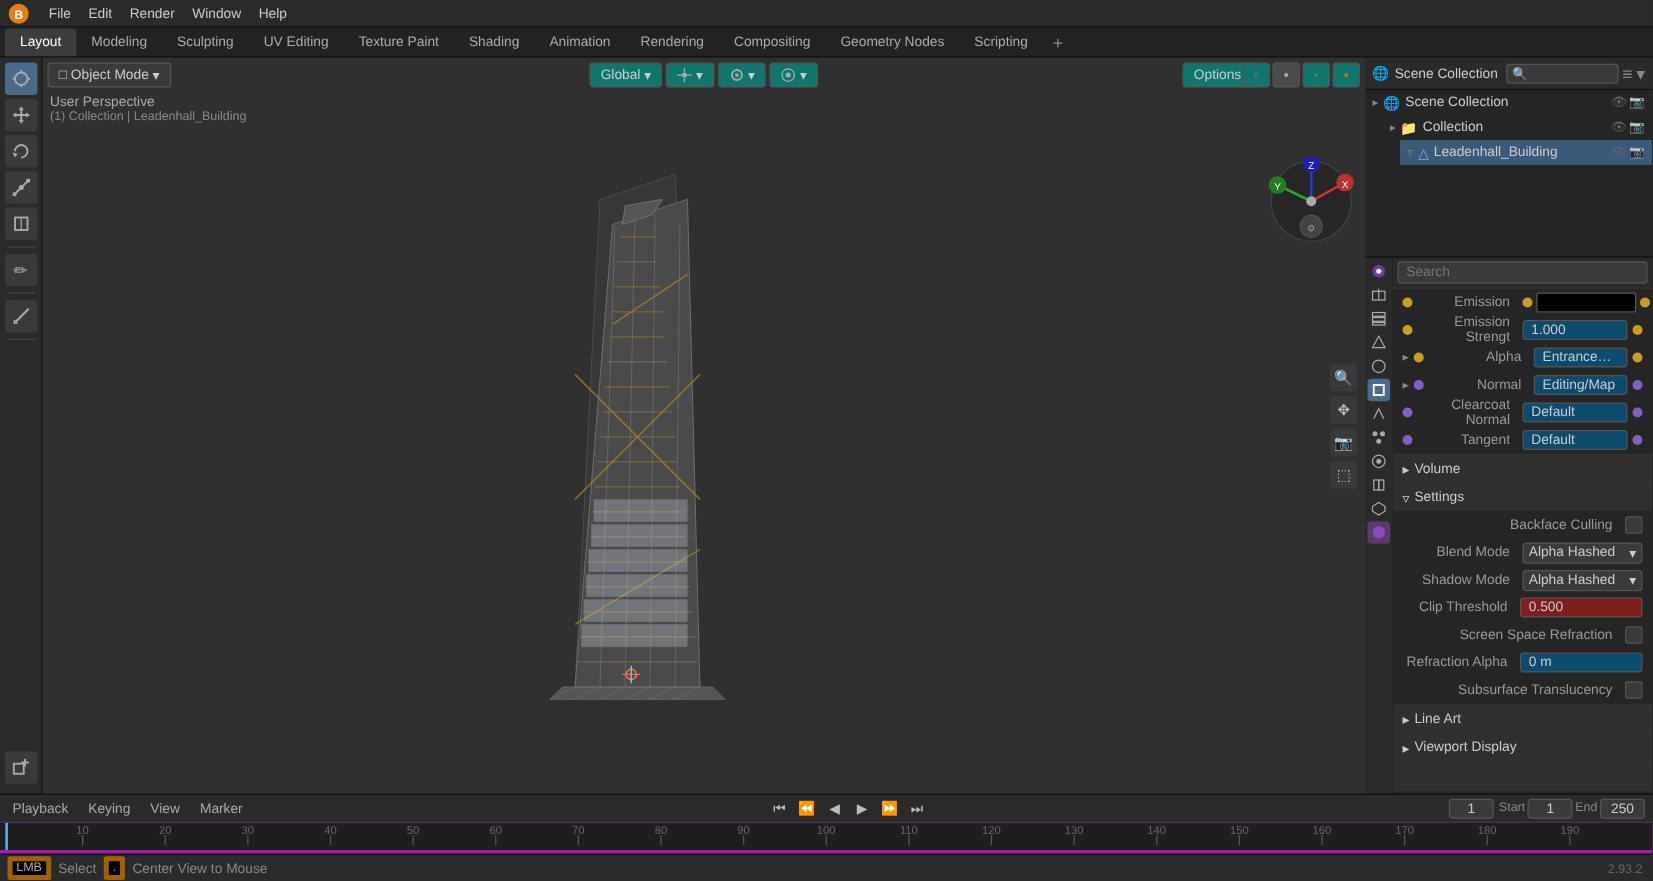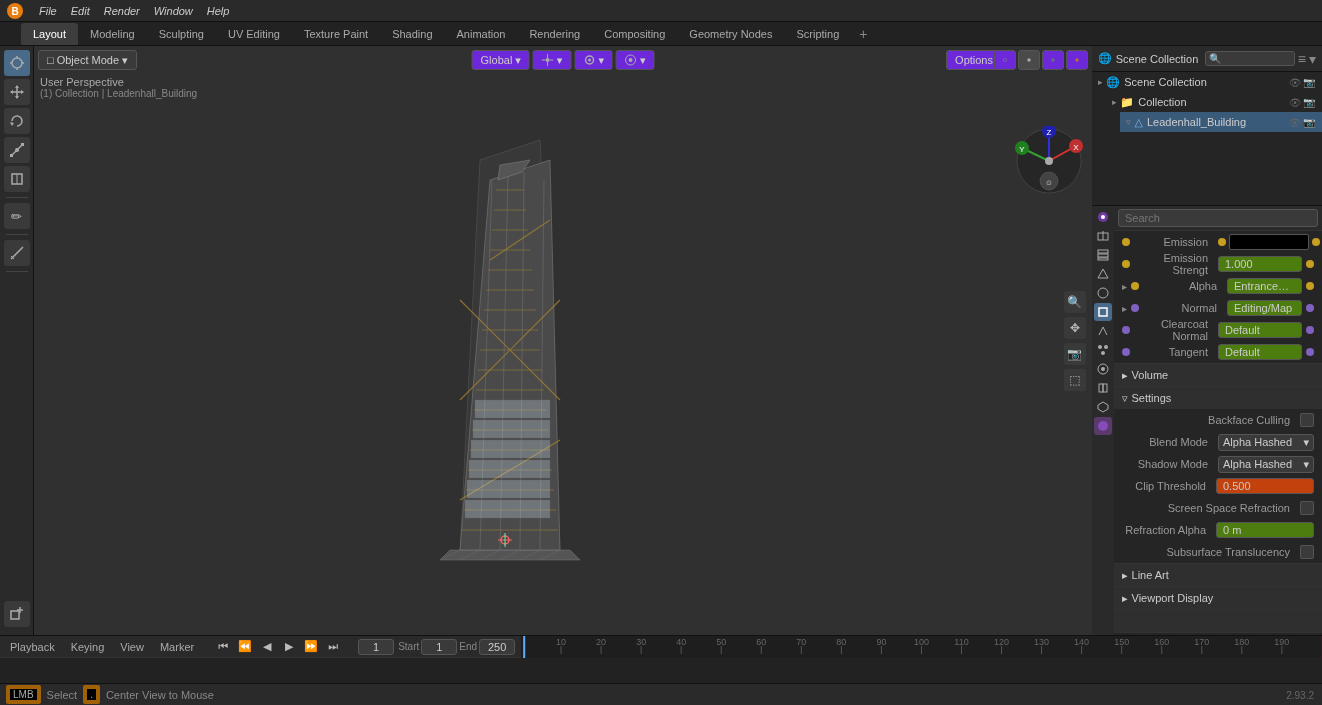--- a/index.html
+++ b/index.html
@@ -31,21 +31,20 @@
       margin-right: 8px;
     }
     .menu-item {
       padding: 0 7px;
       height: 22px;
       display: flex;
       align-items: center;
       color: #ccc;
       cursor: pointer;
       font-size: 11px;
-      font-style: italic;
     }
 
     
     .workspace-tabs {
       background: #222;
       height: 24px;
       display: flex;
       align-items: center;
       border-bottom: 1px solid #111;
       flex-shrink: 0;
@@ -57,21 +56,20 @@
       display: flex;
       align-items: center;
       color: #aaa;
       cursor: pointer;
       font-size: 11px;
       border-radius: 3px 3px 0 0;
     }
     .ws-tab.active {
       background: #3d3d3d;
       color: #fff;
-      margin-left: 17px;
     }
     .ws-tab-add {
       padding: 0 8px;
       color: #888;
       cursor: pointer;
       font-size: 14px;
     }
 
     
     .main-area {
@@ -126,21 +124,21 @@
       padding: 1px 8px;
       color: #ccc;
       display: flex;
       align-items: center;
       gap: 3px;
       cursor: pointer;
       height: 20px;
       font-size: 11px;
     }
     .vp-top-btn {
-      background: #6d28d9;
+      background: #0f766e;
       border: 1px solid #555;
       border-radius: 3px;
       padding: 1px 8px;
       color: #ccc;
       display: flex;
       align-items: center;
       gap: 3px;
       cursor: pointer;
       height: 20px;
       font-size: 11px;
@@ -228,34 +226,34 @@
     }
     .props-label {
       color: #999;
       font-size: 11px;
       flex: 1;
       text-align: right;
       padding-right: 6px;
       min-width: 80px;
     }
     .props-value {
-      background: #4d7c0f;
+      background: #0c4a6e;
       border: 1px solid #555;
       border-radius: 3px;
       color: #ccc;
       font-size: 11px;
       padding: 1px 6px;
       flex: 1;
       min-width: 0;
       white-space: nowrap;
       overflow: hidden;
       text-overflow: ellipsis;
     }
     .props-value.highlighted {
-      background: #c2410c;
+      background: #7f1d1d;
     }
     .props-checkbox {
       width: 14px;
       height: 14px;
       background: #3a3a3a;
       border: 1px solid #555;
       border-radius: 2px;
     }
     .props-select {
       background: #3a3a3a;
@@ -357,41 +355,41 @@
       color: #aaa;
       font-size: 10px;
     }
 
     
     .timeline-area {
       height: 48px;
       background: #222;
       border-top: 1px solid #111;
       display: flex;
-      flex-direction: row;
+      flex-direction: column;
       flex-shrink: 0;
     }
     .tl-top {
       height: 22px;
       background: #2a2a2a;
       display: flex;
       align-items: center;
       padding: 0 6px;
       gap: 8px;
       border-bottom: 1px solid #333;
     }
     .tl-tab {
       color: #aaa;
       font-size: 11px;
       cursor: pointer;
       padding: 0 4px;
     }
     .tl-numbers {
       flex: 1;
-      background: #be185d;
+      background: #a21caf;
       height: 22px;
       position: relative;
       overflow: hidden;
     }
 
     
     .outliner-section {
       height: 140px;
       border-bottom: 1px solid #111;
       overflow-y: auto;

